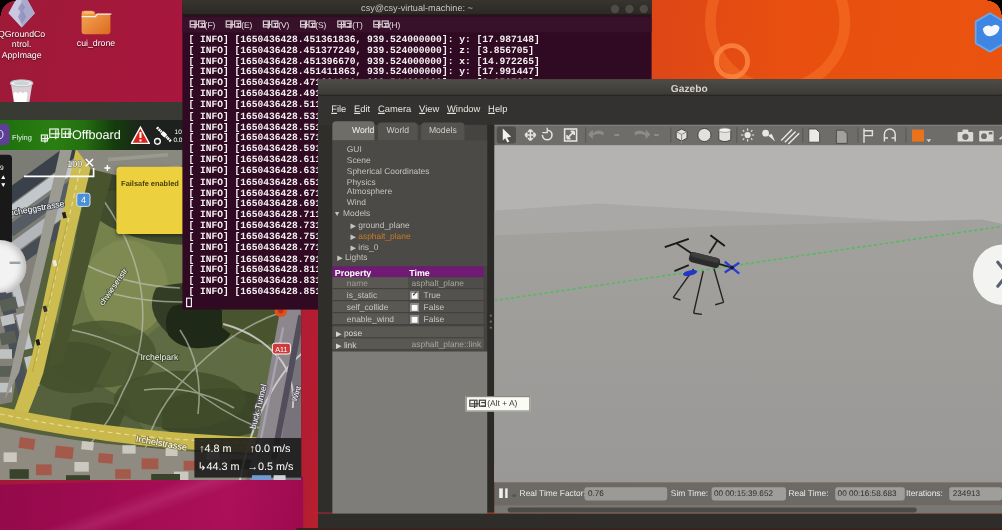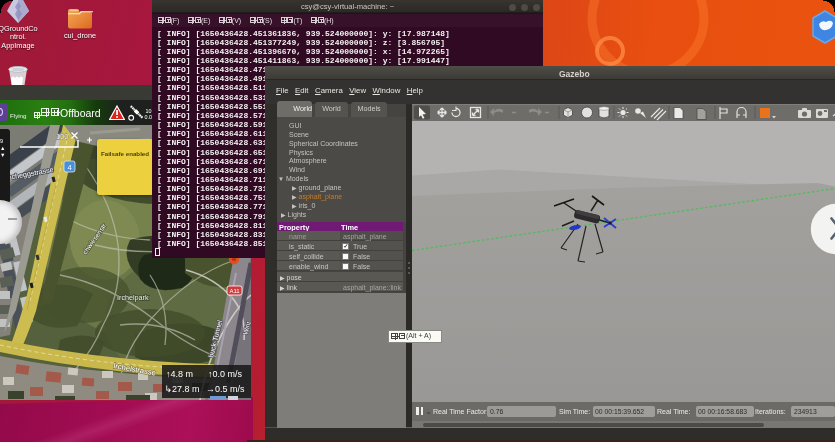--- a/index.html
+++ b/index.html
@@ -219,21 +219,21 @@
   <div class="abs" style="left:0px;top:138px;color:#fff;font-size:5.5px;line-height:7px;">9<br>▲<br>▼</div>
   <div class="abs" style="left:-22px;top:200px;width:44px;height:44px;border-radius:50%;background:#f2f2f2;box-shadow:inset -3px 0 6px rgba(0,0,0,.25);"></div>
   <div class="abs" style="left:8px;top:218px;width:9px;height:2px;background:#9aa0a6;"></div>
 
   <div class="abs" style="left:96.5px;top:138.5px;width:57px;height:56px;background:#edd03d;border-radius:3px;box-shadow:0 1px 3px rgba(0,0,0,.4);"></div>
   <div class="abs" style="left:97px;top:150px;width:56px;text-align:center;color:#4a430e;font-size:6.2px;font-weight:bold;">Failsafe enabled</div>
 
   <div class="abs" style="left:162px;top:364.5px;width:89px;height:33.5px;background:rgba(24,24,24,0.87);"></div>
   <div class="abs" style="left:166px;top:368.5px;color:#fff;font-size:9px;">↑4.8 m</div>
   <div class="abs" style="left:208px;top:368.5px;color:#fff;font-size:9px;">↑0.0 m/s</div>
-  <div class="abs" style="left:164.5px;top:383.5px;color:#fff;font-size:9px;">↳27.8 m</div>
+  <div class="abs" style="left:164.5px;top:383.5px;color:#fff;font-size:9px;">↳44.3 m</div>
   <div class="abs" style="left:206px;top:383.5px;color:#fff;font-size:9px;">→0.5 m/s</div>
 
   <div class="abs" style="left:210px;top:396px;width:16px;height:4px;background:#6f9bd0;"></div>
   <div class="abs" style="left:228px;top:396px;width:10px;height:4px;background:#cfd4da;"></div>
 
   <div id="terminal" class="abs" style="left:152px;top:0;width:391px;height:258px;background:#2f0a22;">
     <div class="abs" style="left:0;top:0;width:391px;height:13px;background:linear-gradient(#383430,#2b2825);border-bottom:1px solid #201d1a;"></div>
     <div class="abs" style="left:0;top:2px;width:391px;text-align:center;color:#cac5bf;font-size:7.6px;">csy@csy-virtual-machine: ~</div>
     <div class="abs" style="left:357px;top:3.5px;width:7px;height:7px;border-radius:50%;background:#4e4a44;"></div>
     <div class="abs" style="left:369px;top:3.5px;width:7px;height:7px;border-radius:50%;background:#4e4a44;"></div>

